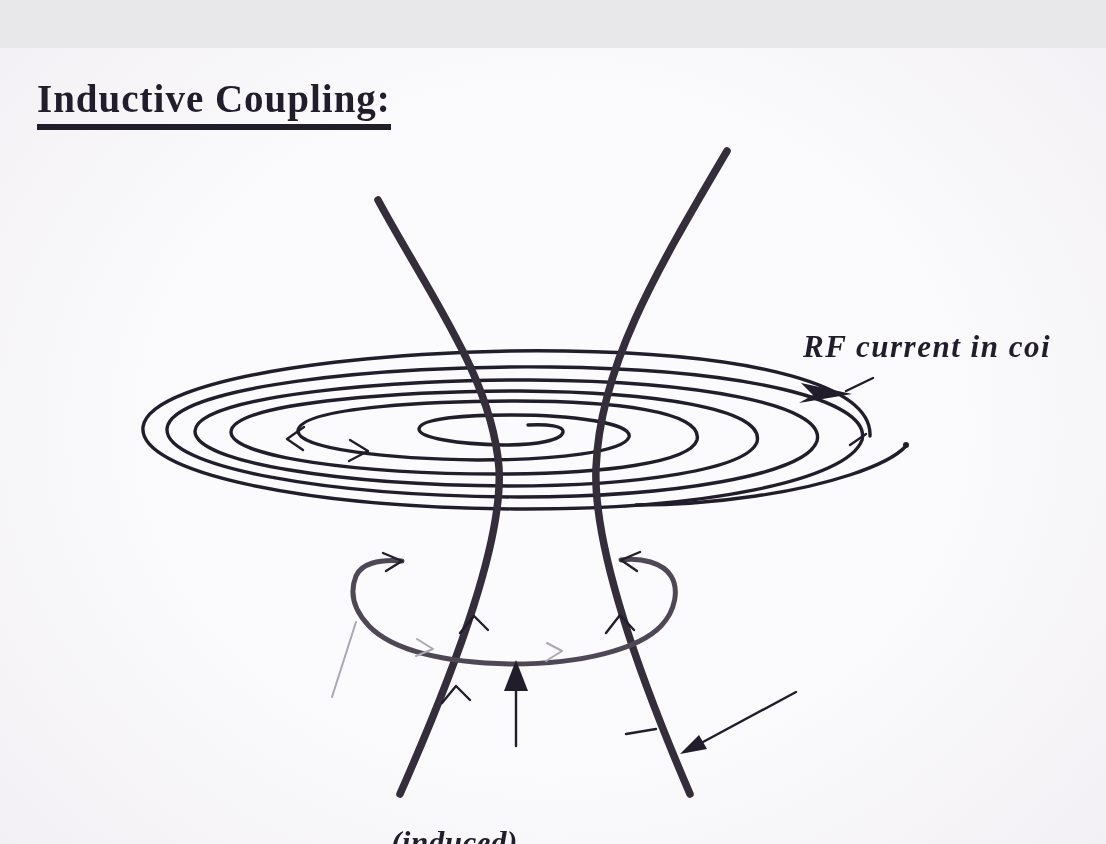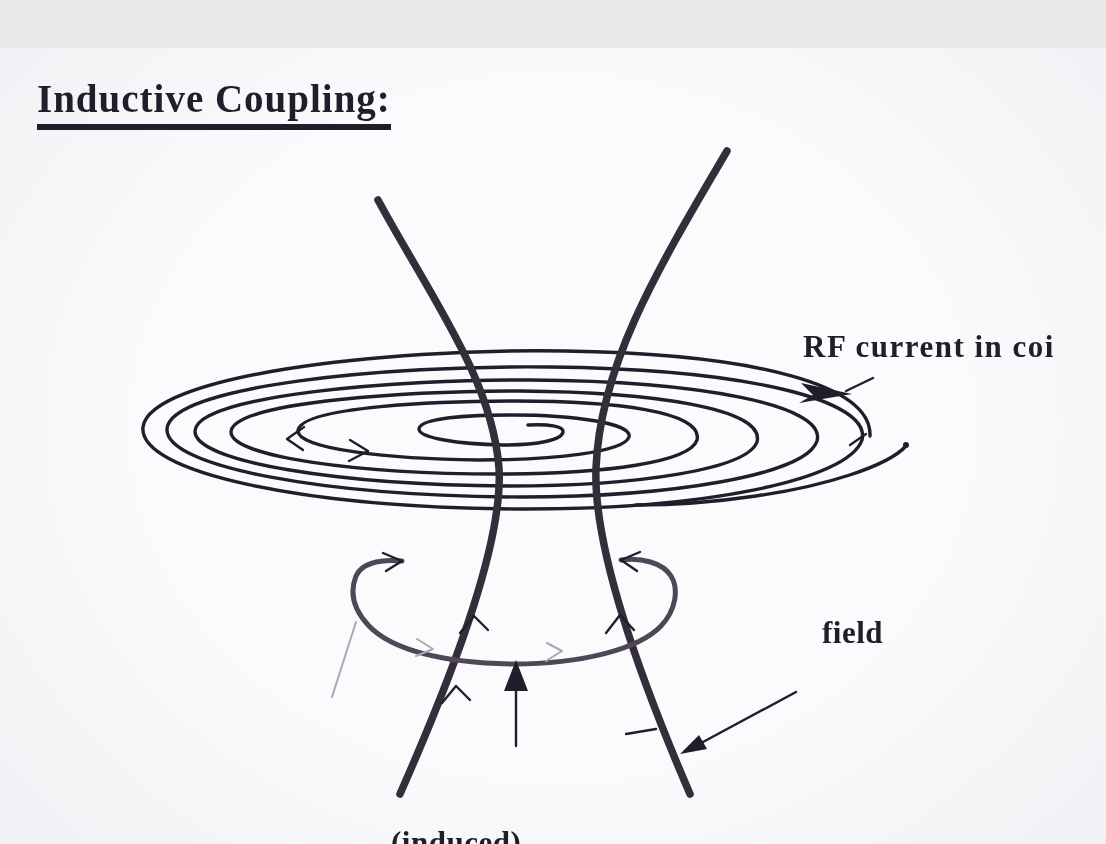--- a/index.html
+++ b/index.html
@@ -32,20 +32,21 @@
     border-bottom:6px solid var(--ink);
     padding-bottom:3px;
     white-space:nowrap;
   }
   .lbl{
     position:absolute;
     font-size:31px;font-weight:700;
     color:var(--ink);
     white-space:nowrap;
     letter-spacing:0.5px;
+    font-style:italic;
   }
   .lbl-rf-current{left:803px;top:281px;letter-spacing:1.5px;}
   .lbl-rf-magnetic{left:822px;top:560px;line-height:50px;}
   .lbl-ionizing{left:367px;top:727px;word-spacing:10px;}
   .lbl-induced{left:391px;top:777px;}
   .watermark{
     position:absolute;left:753px;top:779px;
     font-family:"DejaVu Sans", sans-serif;
     font-size:30px;letter-spacing:2px;
     color:var(--watermark);
@@ -133,19 +134,18 @@
       <path class="thin" d="M 796 644 L 703 694"></path>
       <path class="fillink" d="M 680 706 L 699 687 L 707 701 Z"></path>
     </g>
   </svg>
 
   <div class="page-title">Inductive Coupling:</div>
 
   <div class="lbl lbl-rf-current">RF current in coi</div>
 
   <div class="lbl lbl-rf-magnetic">
-    <div>field</div>
   </div>
 
   <div class="lbl lbl-induced">(induced)</div>
 
 
 </div>
 
 </body></html>

